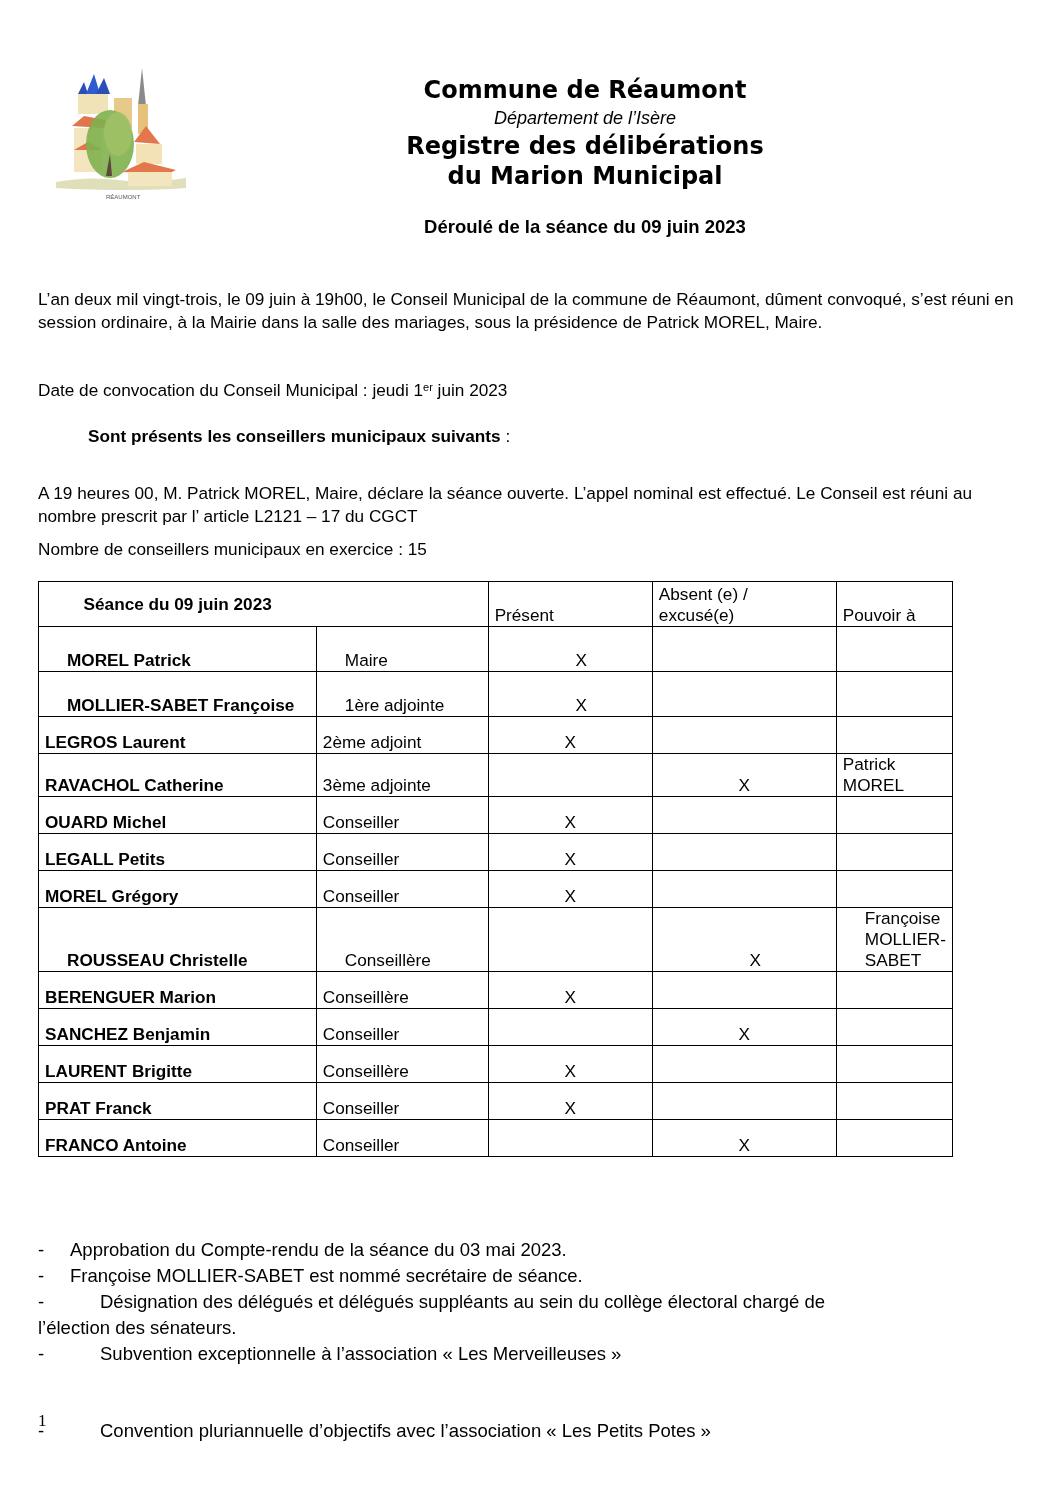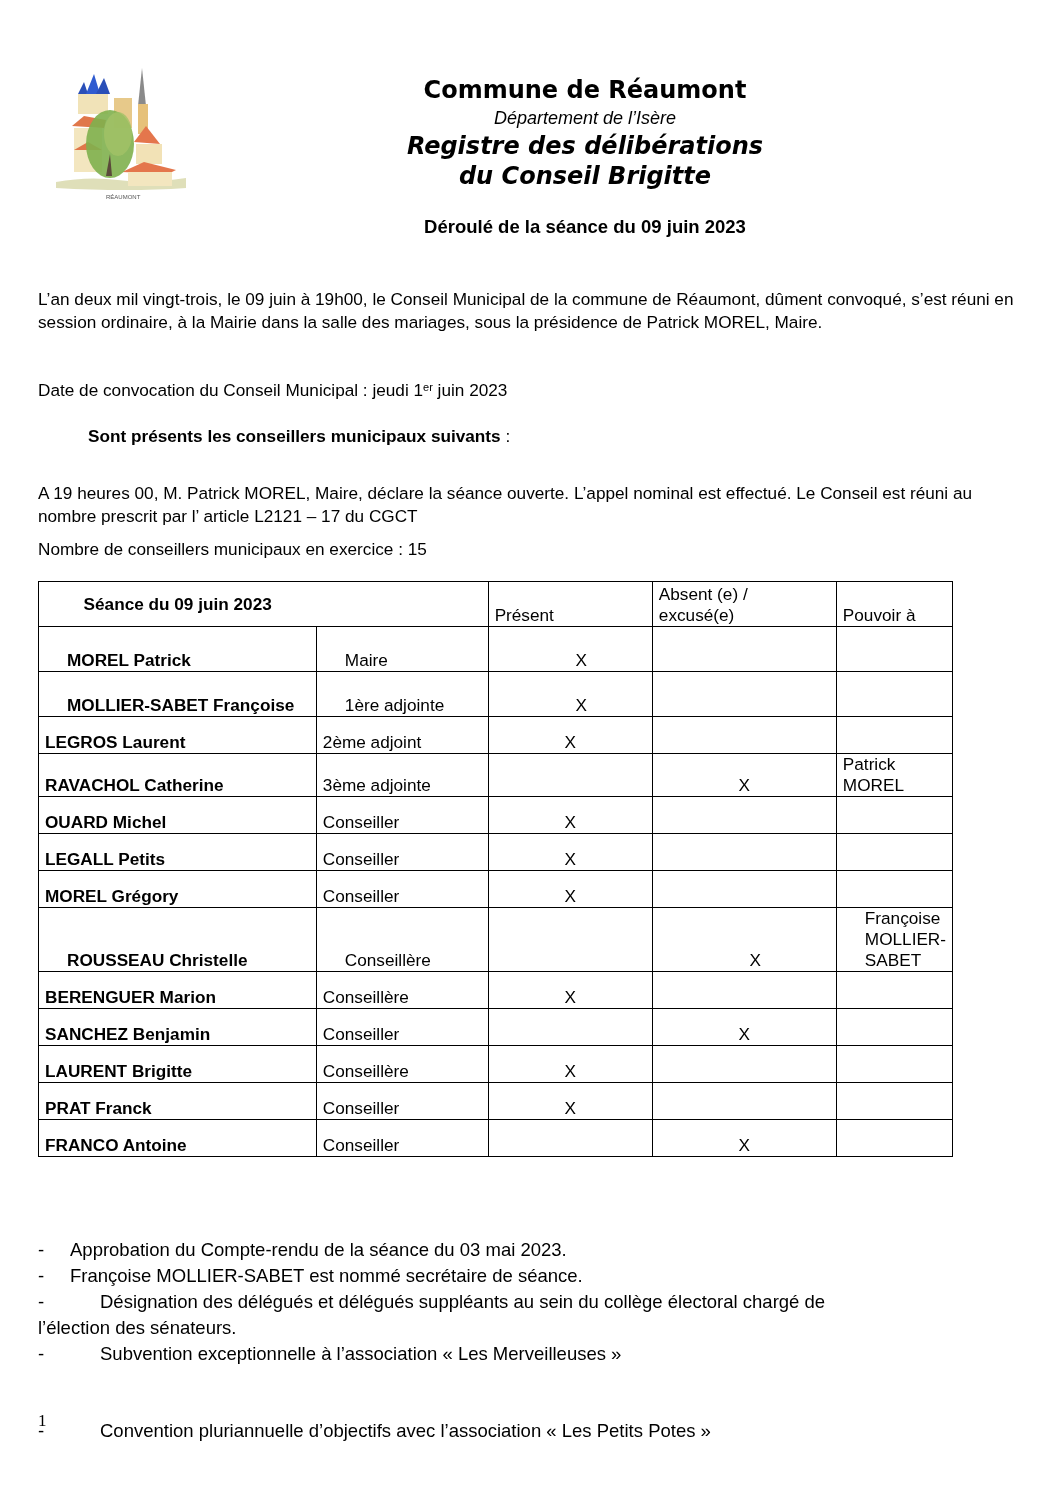--- a/index.html
+++ b/index.html
@@ -1,21 +1,21 @@
 <!DOCTYPE html>
 <html><head>
 <meta charset="utf-8">
 <style>
   html, body { margin:0; padding:0; background:#ffffff; }
   body { width:1058px; height:1497px; position:relative; overflow:hidden; color:#000; font-family:"Liberation Sans", sans-serif; }
   .logo { position:absolute; left:48px; top:64px; width:142px; height:140px; }
   .hdr { position:absolute; left:330px; width:510px; text-align:center; }
   .h-commune { top:76px; font-family:"DejaVu Sans", sans-serif; font-weight:bold; font-size:24px; }
   .h-dept { top:108px; font-style:italic; font-size:18px; }
-  .h-reg { top:131px; font-family:"DejaVu Sans", sans-serif; font-weight:bold; font-size:24px; line-height:30px;font-style:italic; }
+  .h-reg { top:131px; font-family:"DejaVu Sans", sans-serif; font-weight:bold; font-size:24px; line-height:30px; }
   .h-deroule { top:216px; font-weight:bold; font-size:18.5px; }
   .p { position:absolute; left:38px; width:985px; font-size:17.2px; line-height:23px; }
   .p1 { top:288px; }
   .p2 { top:379px; }
   .p2 sup { font-size:11px; vertical-align:top; position:relative; top:-3px; }
   .p3 { top:425px; left:88px; font-weight:bold; }
   .p3 .colon { font-weight:normal; }
   .p4 { top:482px; }
   .p5 { top:538px; }
   table.att { position:absolute; left:38px; top:581px; width:915px; border-collapse:collapse; font-size:17.2px; }
@@ -69,21 +69,21 @@
   <ellipse cx="70" cy="70" rx="14" ry="22" fill="#a2c266" opacity="0.8"></ellipse>
   <path d="M58 112 L62 90 L64 112 Z" fill="#5b4a3a"></path>
 
   <text x="58" y="135" font-size="6" fill="#555" font-family="Liberation Sans, sans-serif">RÉAUMONT</text>
 </svg>
 
 <div class="hdr h-commune">Commune de Réaumont</div>
 <div class="hdr h-dept">Département de l’Isère</div>
 <div class="hdr h-reg">
   <div>Registre des délibérations</div>
-  <div>du Conseil Brigitte</div>
+  <div>du Marion Municipal</div>
 </div>
 <div class="hdr h-deroule">Déroulé de la séance du 09 juin 2023</div>
 
 <div class="p p1">L’an deux mil vingt-trois, le 09 juin à 19h00, le Conseil Municipal de la commune de Réaumont, dûment convoqué, s’est réuni en session ordinaire, à la Mairie dans la salle des mariages, sous la présidence de Patrick MOREL, Maire.</div>
 <div class="p p2"><span>Date de convocation du Conseil Municipal : jeudi 1</span><sup>er</sup><span> juin 2023</span></div>
 <div class="p p3"><span>Sont présents les conseillers municipaux suivants</span><span class="colon"> :</span></div>
 <div class="p p4">A 19 heures 00, M. Patrick MOREL, Maire, déclare la séance ouverte. L’appel nominal est effectué. Le Conseil est réuni au nombre prescrit par l’ article L2121 – 17 du CGCT</div>
 <div class="p p5">Nombre de conseillers municipaux en exercice : 15</div>
 
 <table class="att">

